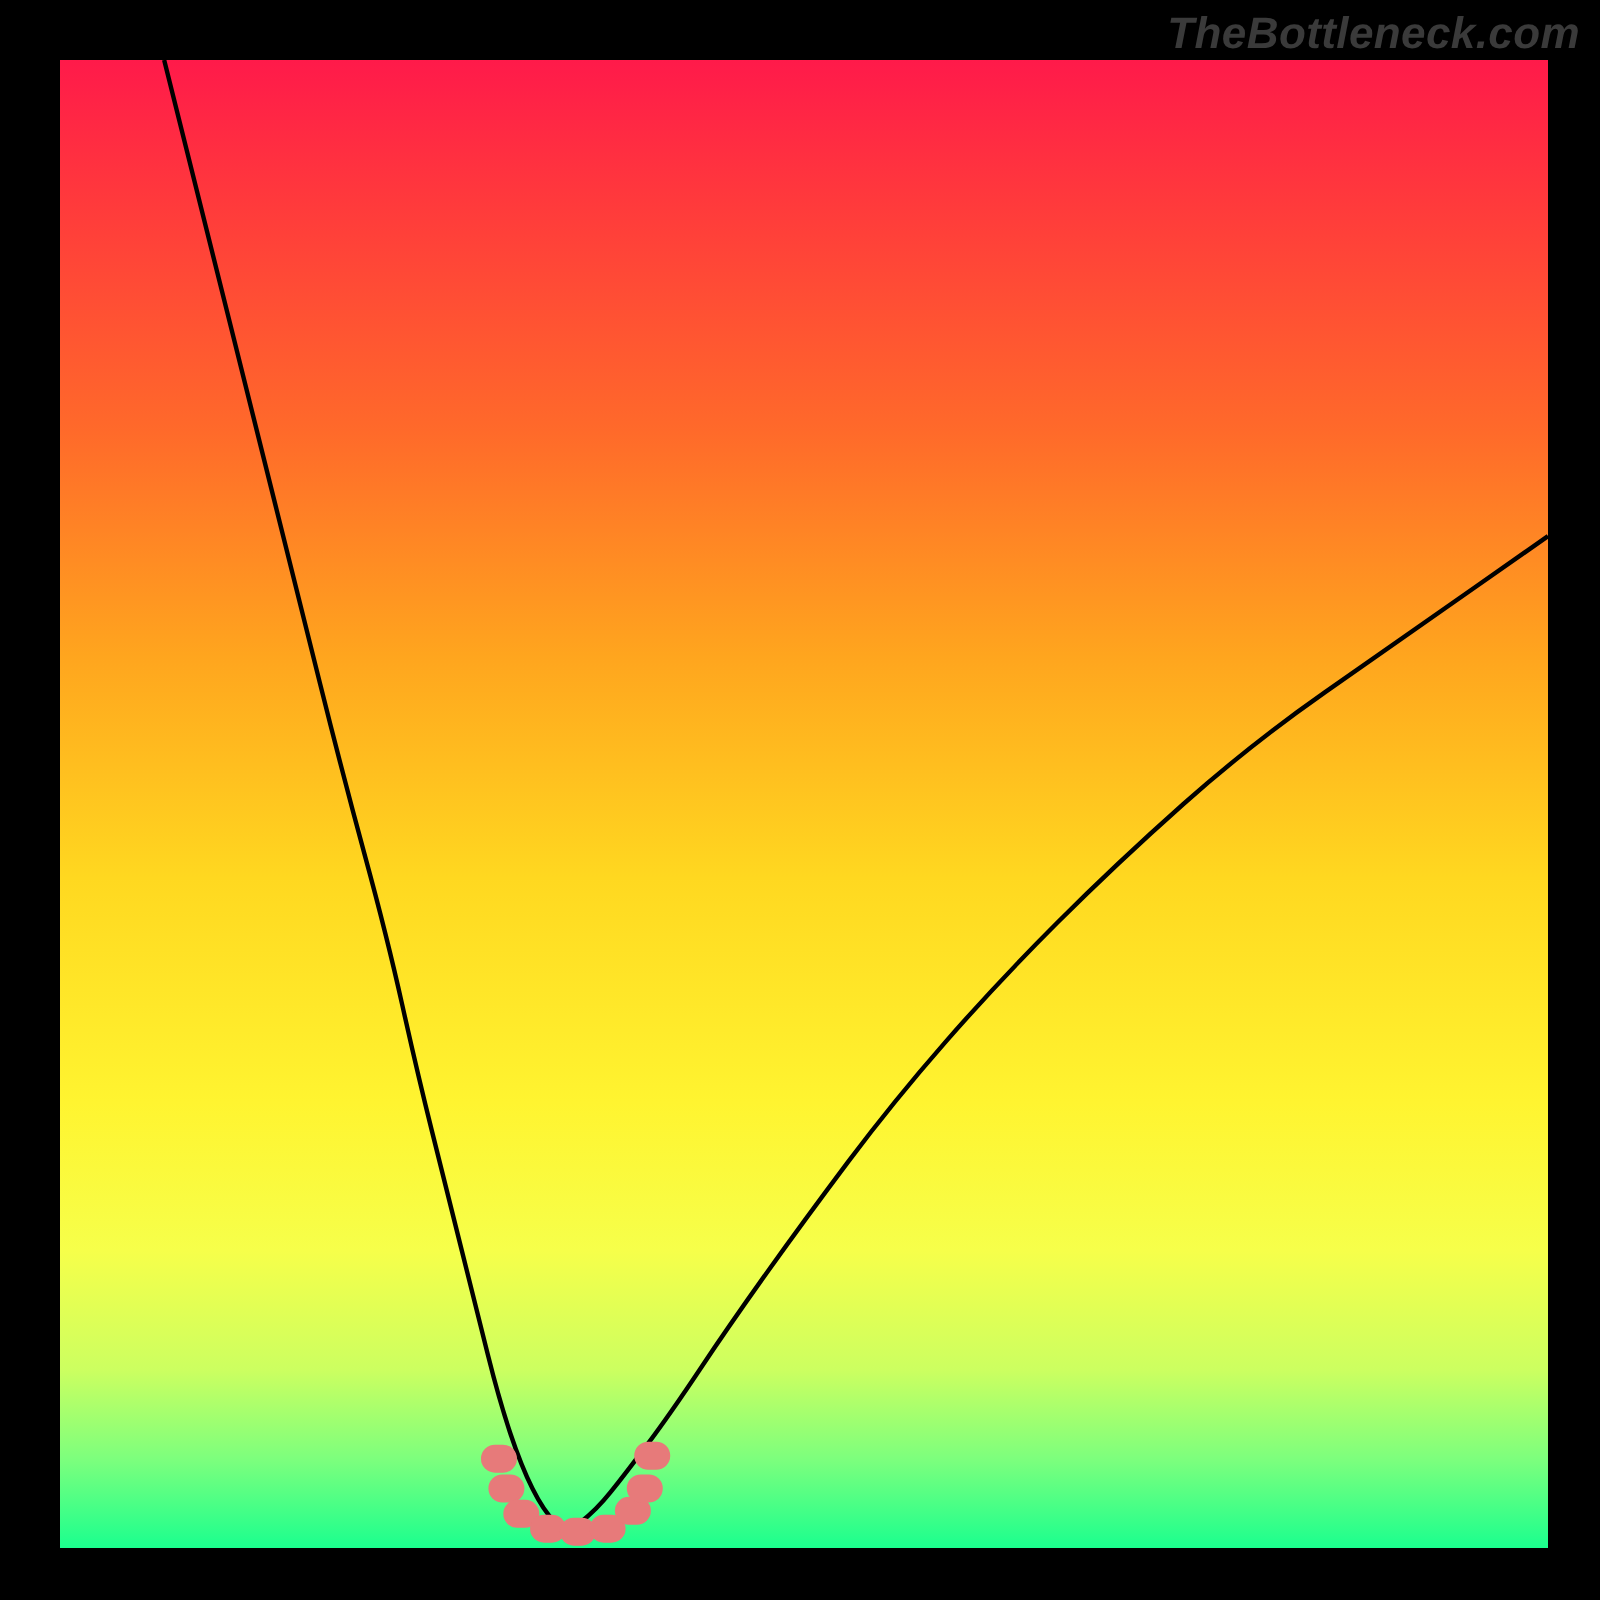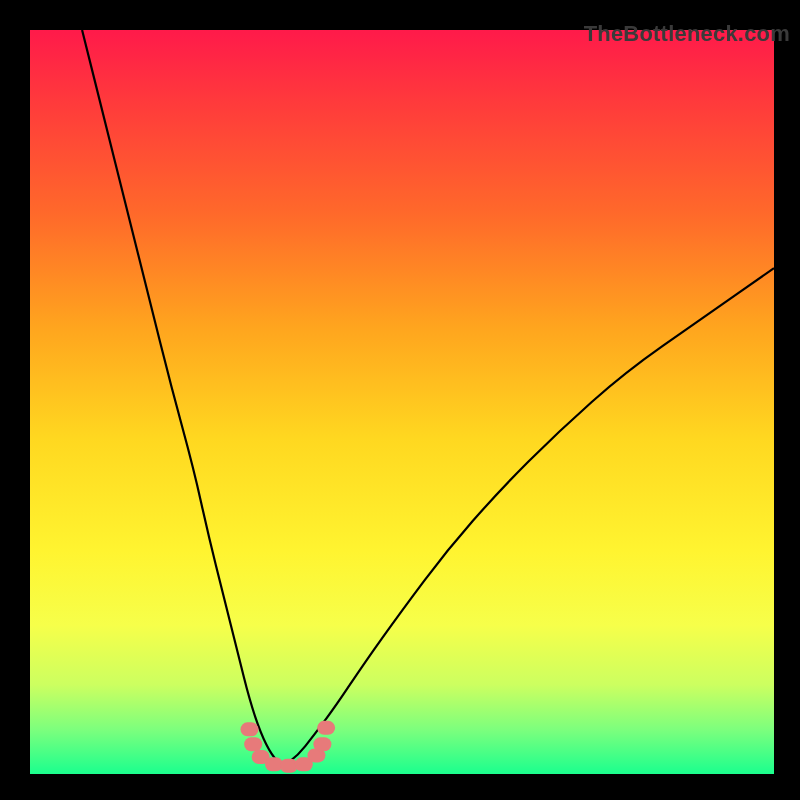--- a/index.html
+++ b/index.html
@@ -56,21 +56,21 @@
     stroke: #e77a7a;
     stroke-width: 14;
     stroke-linecap: round;
   }
 </style>
 </head>
 <body>
 
 <div class="frame">
   <div class="plot-area" style="left: 30px; top: 30px; width: 744px; height: 744px;"></div>
-  <div class="watermark" style="right: 10px; top: 21px; font-size: 22px;">TheBottleneck.com</div>
+  <div class="watermark" style="right: 10px; top: 4px; font-size: 22px; font-style: italic;">TheBottleneck.com</div>
   <svg class="curves" width="800" height="800" viewBox="0 0 800 800">
     <path class="curve" d="M 82.08000000000001 30 Q 82.08000000000001 30 93.24000000000001 74.64 Q 104.4 119.28 115.56 163.92000000000002 Q 126.72 208.56 137.88 253.2 Q 149.04000000000002 297.84 160.20000000000002 342.48 Q 171.36 387.12 182.52 428.04 Q 193.68 468.96000000000004 201.12 502.44 Q 208.56 535.92 216 565.6800000000001 Q 223.44 595.44 230.88 625.2 Q 238.32000000000002 654.9599999999999 243.9 677.28 Q 249.48 699.6 255.06 716.3399999999999 Q 260.64 733.0799999999999 266.22 744.24 Q 271.8 755.4 277.38 760.98 T 282.96000000000004 766.56"></path>
     <path class="curve" d="M 282.96000000000004 766.56 Q 282.96000000000004 766.56 290.4 760.98 Q 297.84 755.4 305.28 746.0999999999999 Q 312.72 736.8 323.88 721.9200000000001 Q 335.03999999999996 707.0400000000001 349.91999999999996 684.72 Q 364.8 662.4 383.4 636.36 Q 402 610.32 424.32000000000005 580.56 Q 446.64000000000004 550.8 472.68000000000006 521.04 Q 498.72 491.28 528.48 461.52 Q 558.24 431.76000000000005 591.72 402 Q 625.2 372.23999999999995 662.4000000000001 346.2 Q 699.6 320.16 736.8 294.12 T 774 268.0799999999999"></path>
     <g class="dots">
         <path d="M 247.48 729.36 L 251.48 729.36" stroke="#e77a7a"></path>
         <path d="M 251.2 744.24 L 255.2 744.24" stroke="#e77a7a"></path>
         <path d="M 258.64 756.888 L 262.64 756.888" stroke="#e77a7a"></path>
         <path d="M 272.032 764.328 L 276.032 764.328" stroke="#e77a7a"></path>
         <path d="M 286.912 765.816 L 290.912 765.816" stroke="#e77a7a"></path>
         <path d="M 301.792 764.328 L 305.792 764.328" stroke="#e77a7a"></path>

